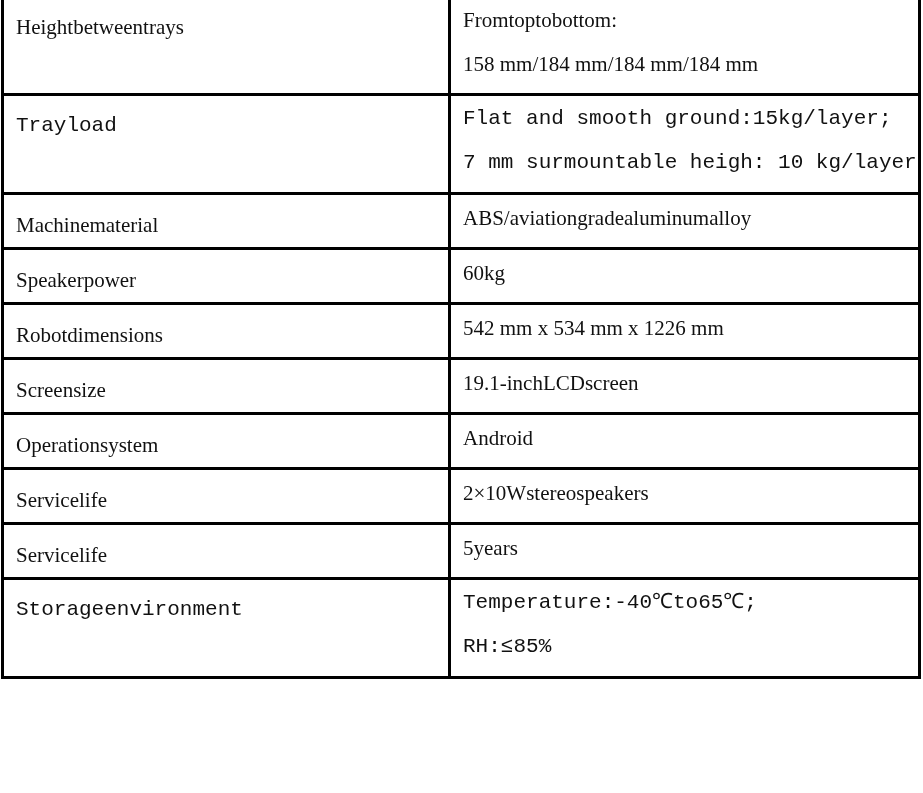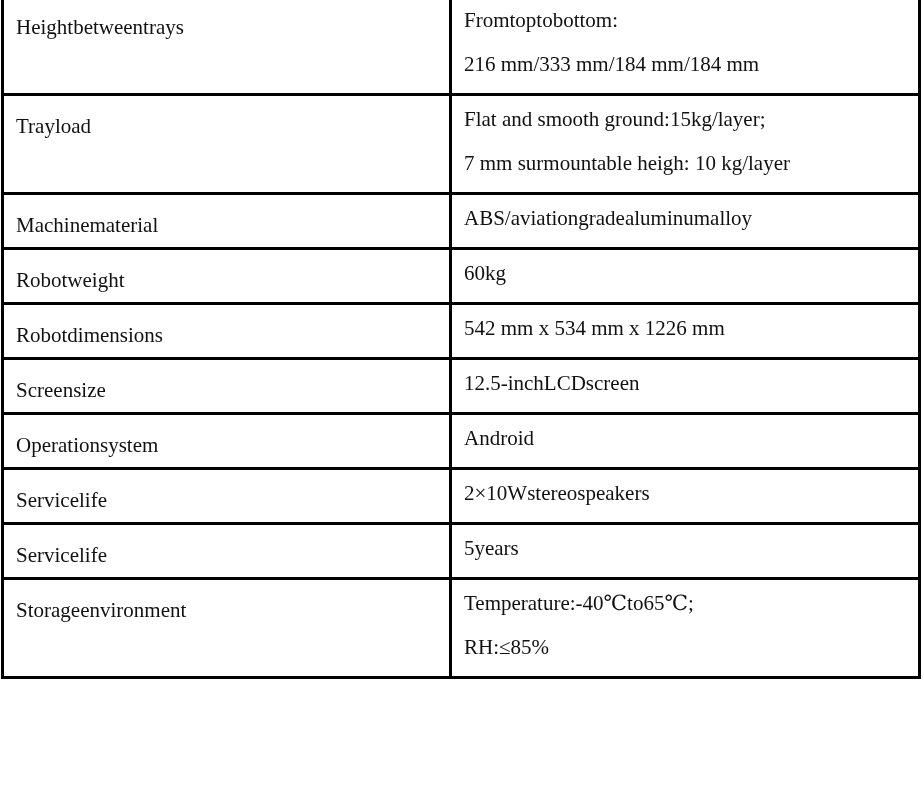--- a/index.html
+++ b/index.html
@@ -15,64 +15,64 @@
     border: 3px solid #000000;
     vertical-align: top;
     padding: 8px 0 0 12px;
     box-sizing: border-box;
     line-height: 44px;
   }
   .spec-table td.label { width: 450px; }
   .spec-table td.value { width: 470px; }
   .line { display: block; height: 44px; line-height: 30px; white-space: nowrap; }
   tr.single td { height: 52px; }
-  tr.double td { height: 96px; }
+  tr.double td { height: 96px; font-family: Liberation Mono, monospace; }
   tr.first td { height: 90px; border-top: none; }
 </style>
 </head>
 <body>
 
 <table class="spec-table">
   <tbody>
     <tr class="first">
       <td class="label">Heightbetweentrays</td>
       <td class="value">
         <span class="line">Fromtoptobottom:</span>
-        <span class="line">216 mm/333 mm/184 mm/184 mm</span>
+        <span class="line">158 mm/184 mm/184 mm/184 mm</span>
       </td>
     </tr>
     <tr class="double">
       <td class="label">Trayload</td>
       <td class="value">
         <span class="line">Flat and smooth ground:15kg/layer;</span>
         <span class="line">7 mm surmountable heigh: 10 kg/layer</span>
       </td>
     </tr>
     <tr class="single">
       <td class="label">Machinematerial</td>
       <td class="value">
         <span class="line">ABS/aviationgradealuminumalloy</span>
       </td>
     </tr>
     <tr class="single">
-      <td class="label">Robotweight</td>
+      <td class="label">Speakerpower</td>
       <td class="value">
         <span class="line">60kg</span>
       </td>
     </tr>
     <tr class="single">
       <td class="label">Robotdimensions</td>
       <td class="value">
         <span class="line">542 mm x 534 mm x 1226 mm</span>
       </td>
     </tr>
     <tr class="single">
       <td class="label">Screensize</td>
       <td class="value">
-        <span class="line">12.5-inchLCDscreen</span>
+        <span class="line">19.1-inchLCDscreen</span>
       </td>
     </tr>
     <tr class="single">
       <td class="label">Operationsystem</td>
       <td class="value">
         <span class="line">Android</span>
       </td>
     </tr>
     <tr class="single">
       <td class="label">Servicelife</td>

